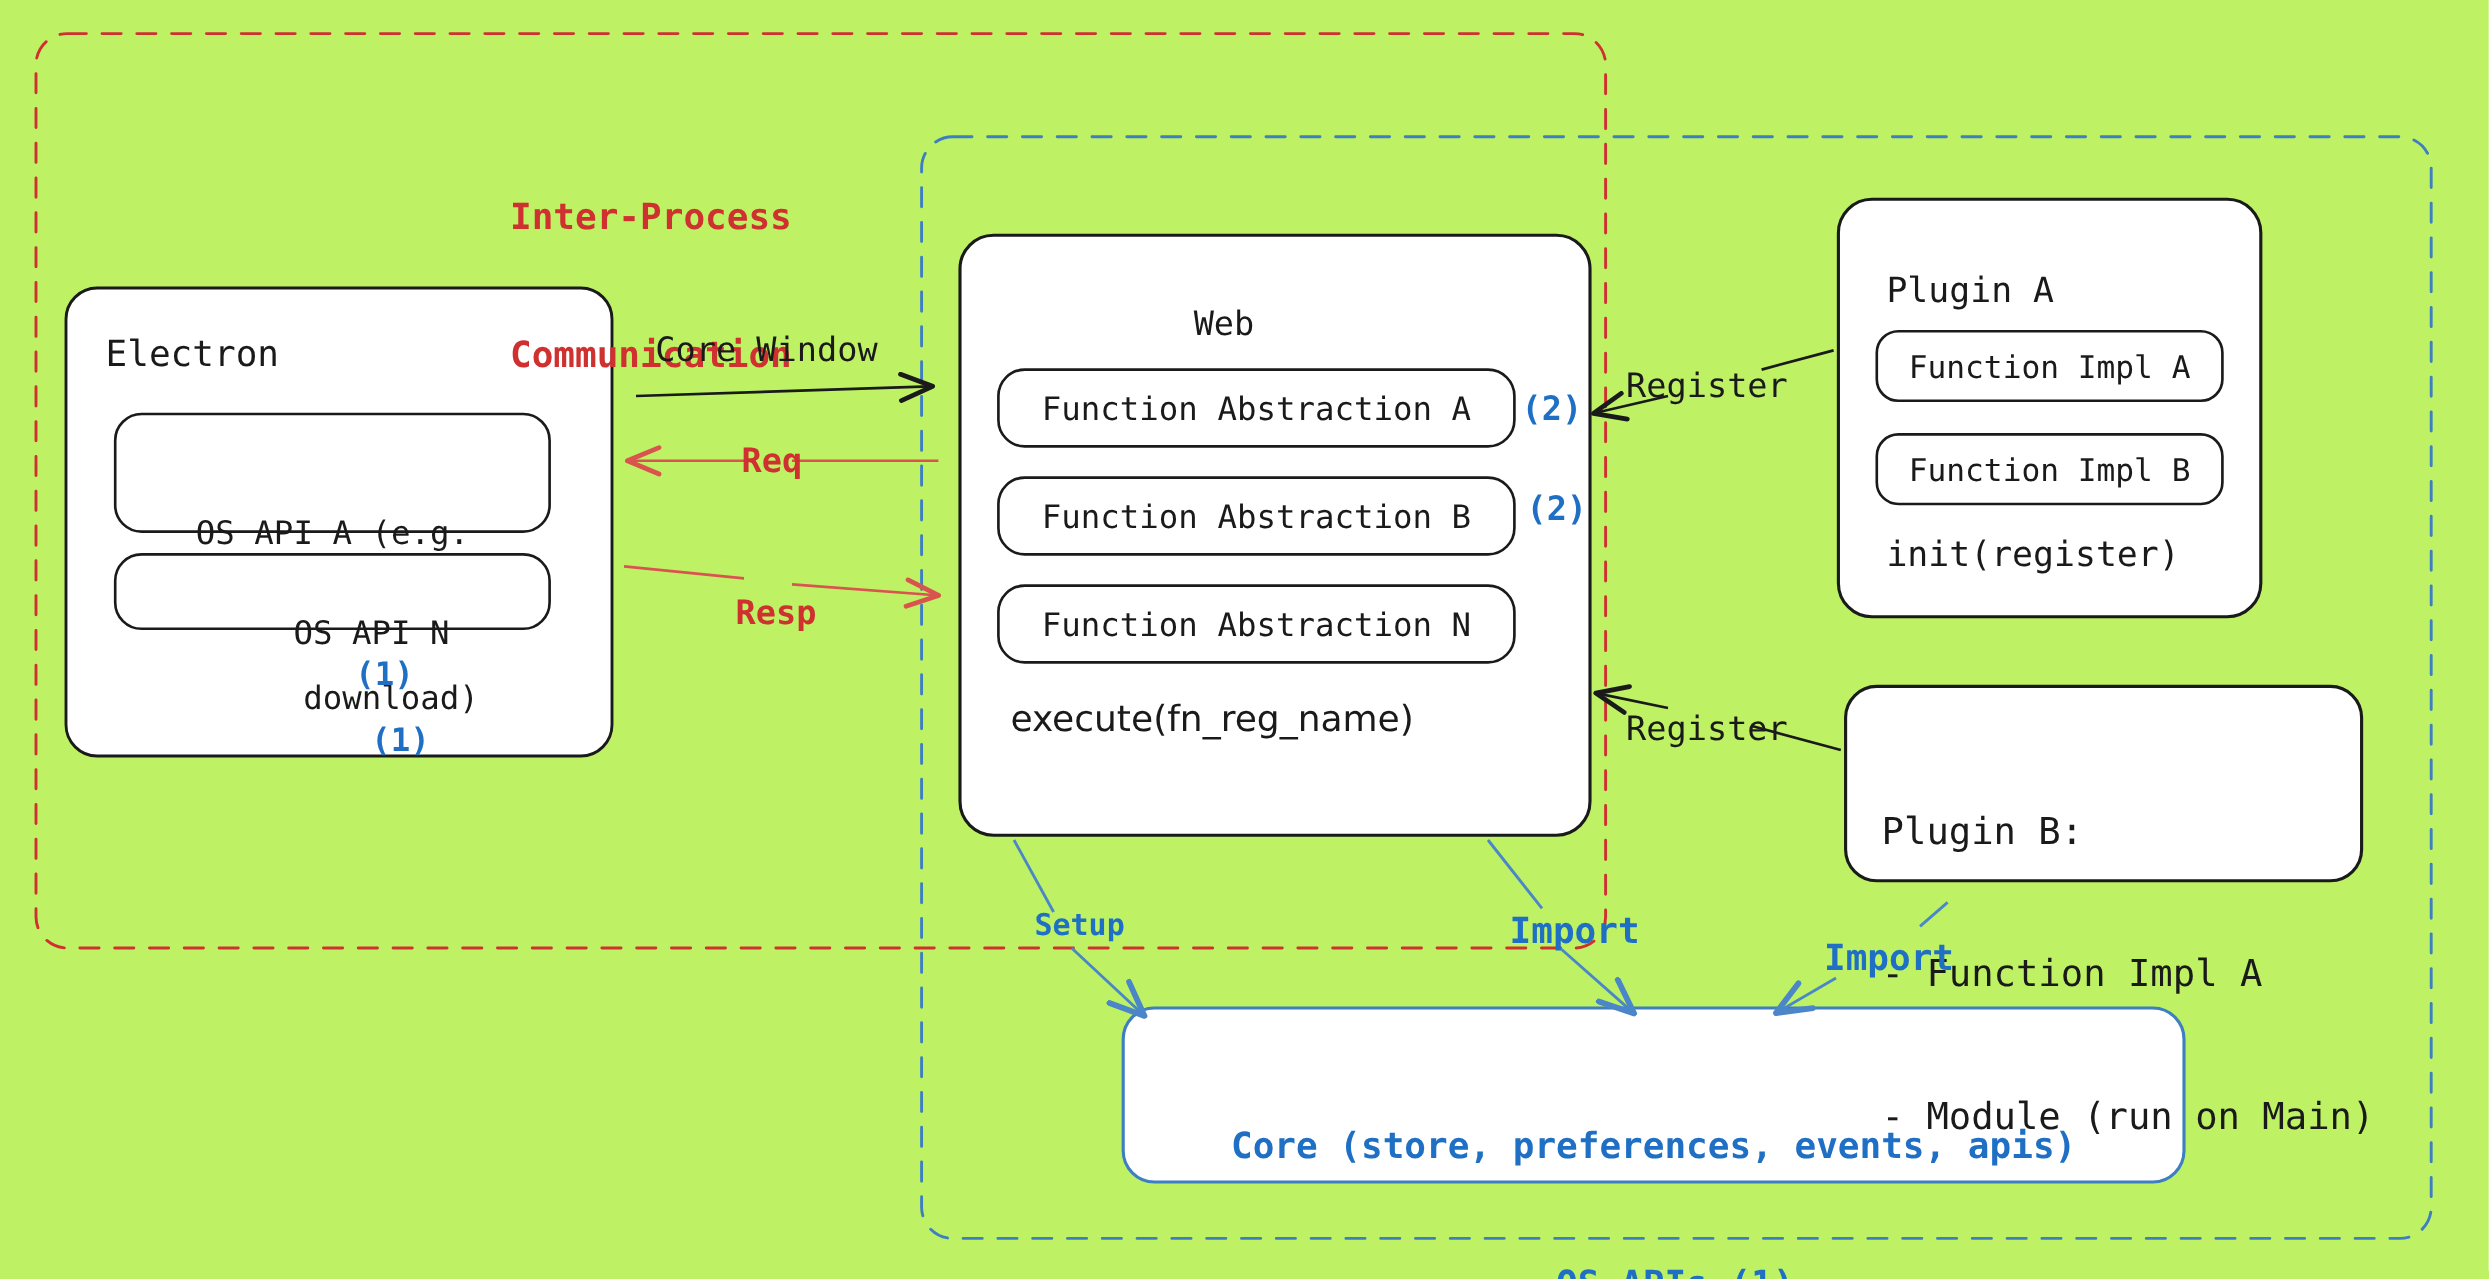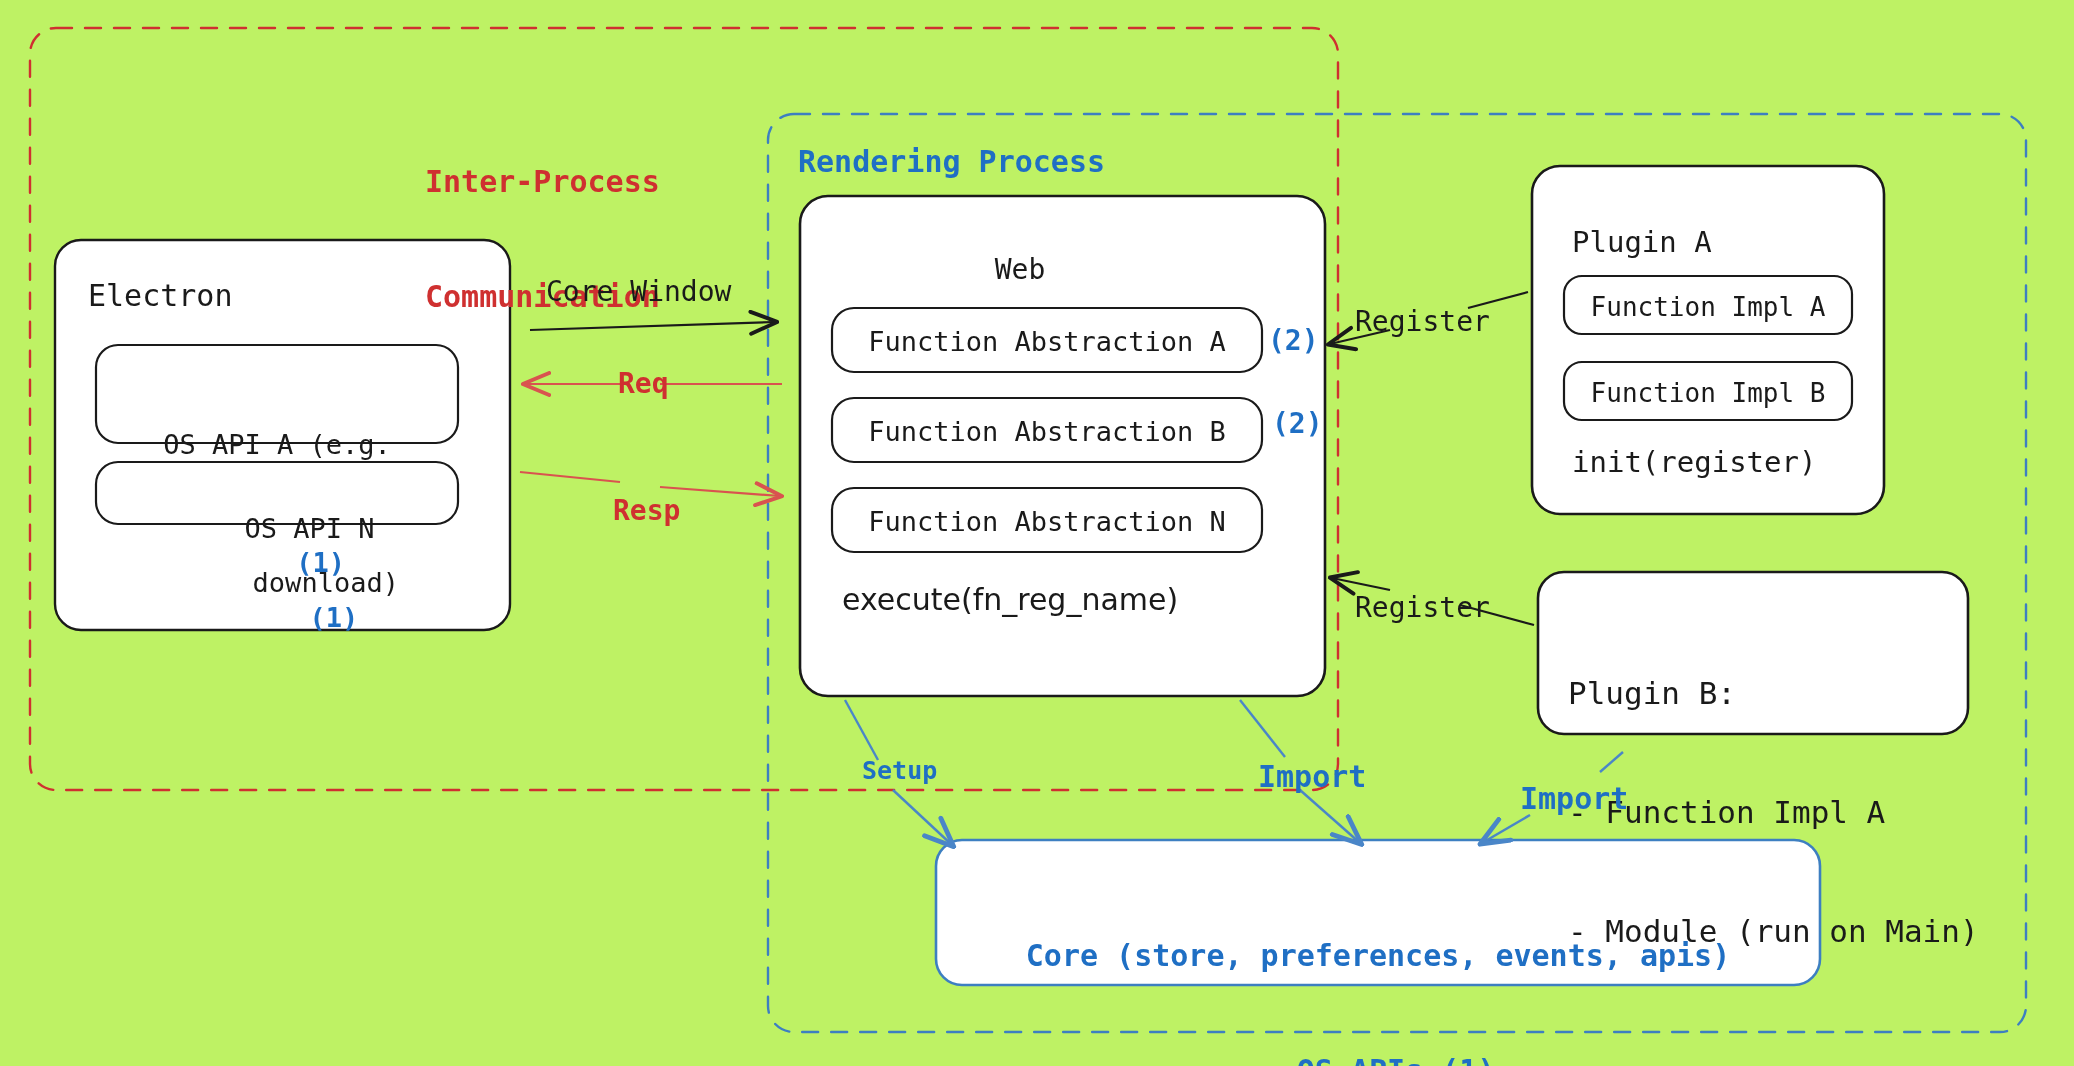--- a/index.html
+++ b/index.html
@@ -134,21 +134,20 @@
       <path d="M1623,752 L1600,772" fill="none" stroke="#4a86c8" stroke-width="2.4"></path>
       <path d="M1530,815 L1482,843" fill="none" stroke="#4a86c8" stroke-width="2.4" marker-end="url(#ah-blue)"></path>
     </g>
   </svg>
 
   <div class="lbl mono red bold" style="left:425px; top:86px; font-size:30px;">
     <div>Inter-Process</div>
     <div>Communication</div>
   </div>
 
-  <div class="lbl mono blue bold" style="left:798px; top:143px; font-size:30px;">Rendering Process</div>
 
   <div class="lbl mono blk" style="left:88px; top:277px; font-size:30px;">Electron</div>
 
   <div class="lbl mono blk ctr" style="left:96px; top:359px; width:362px; font-size:27px;">
     <div>OS API A (e.g.</div>
     <div>
       <span>download)</span>
       <span class="blue bold" style="margin-left:16px;">(1)</span>
     </div>
   </div>

